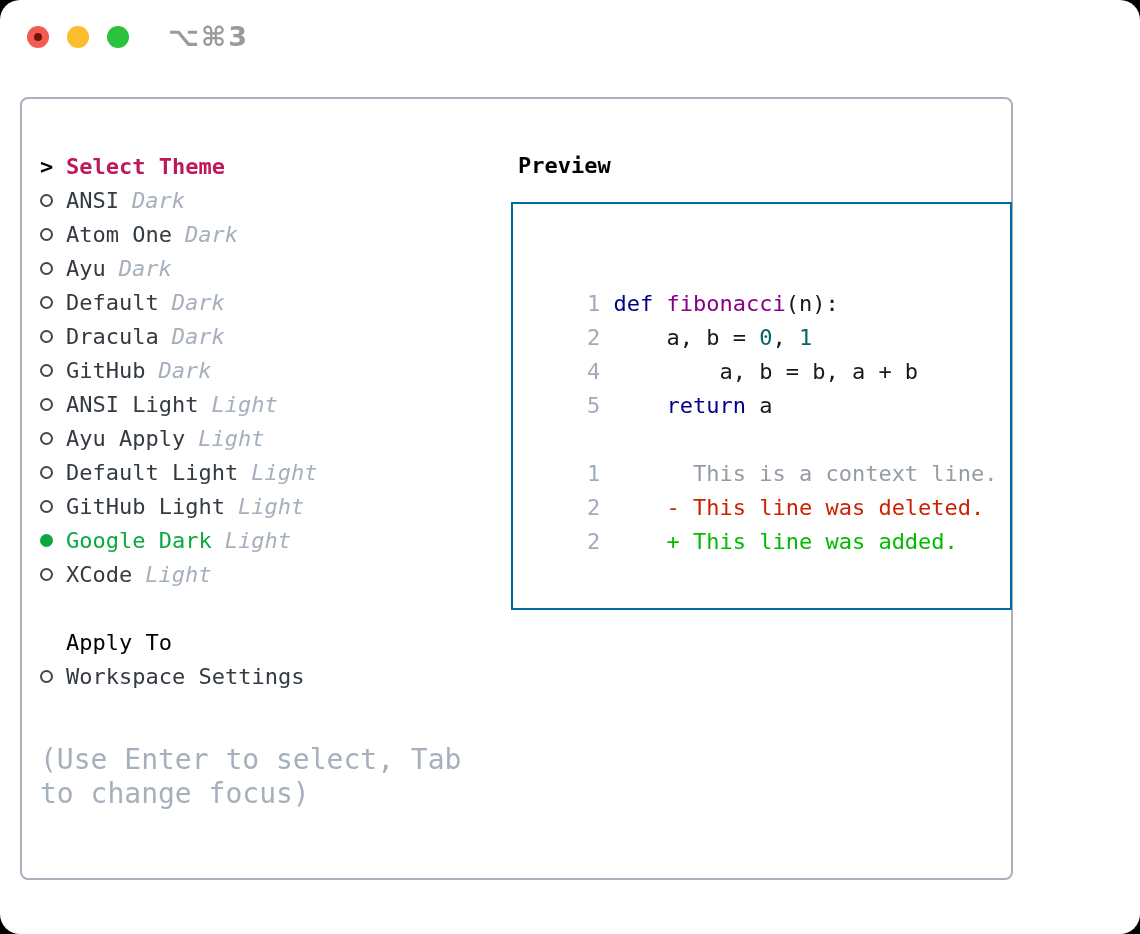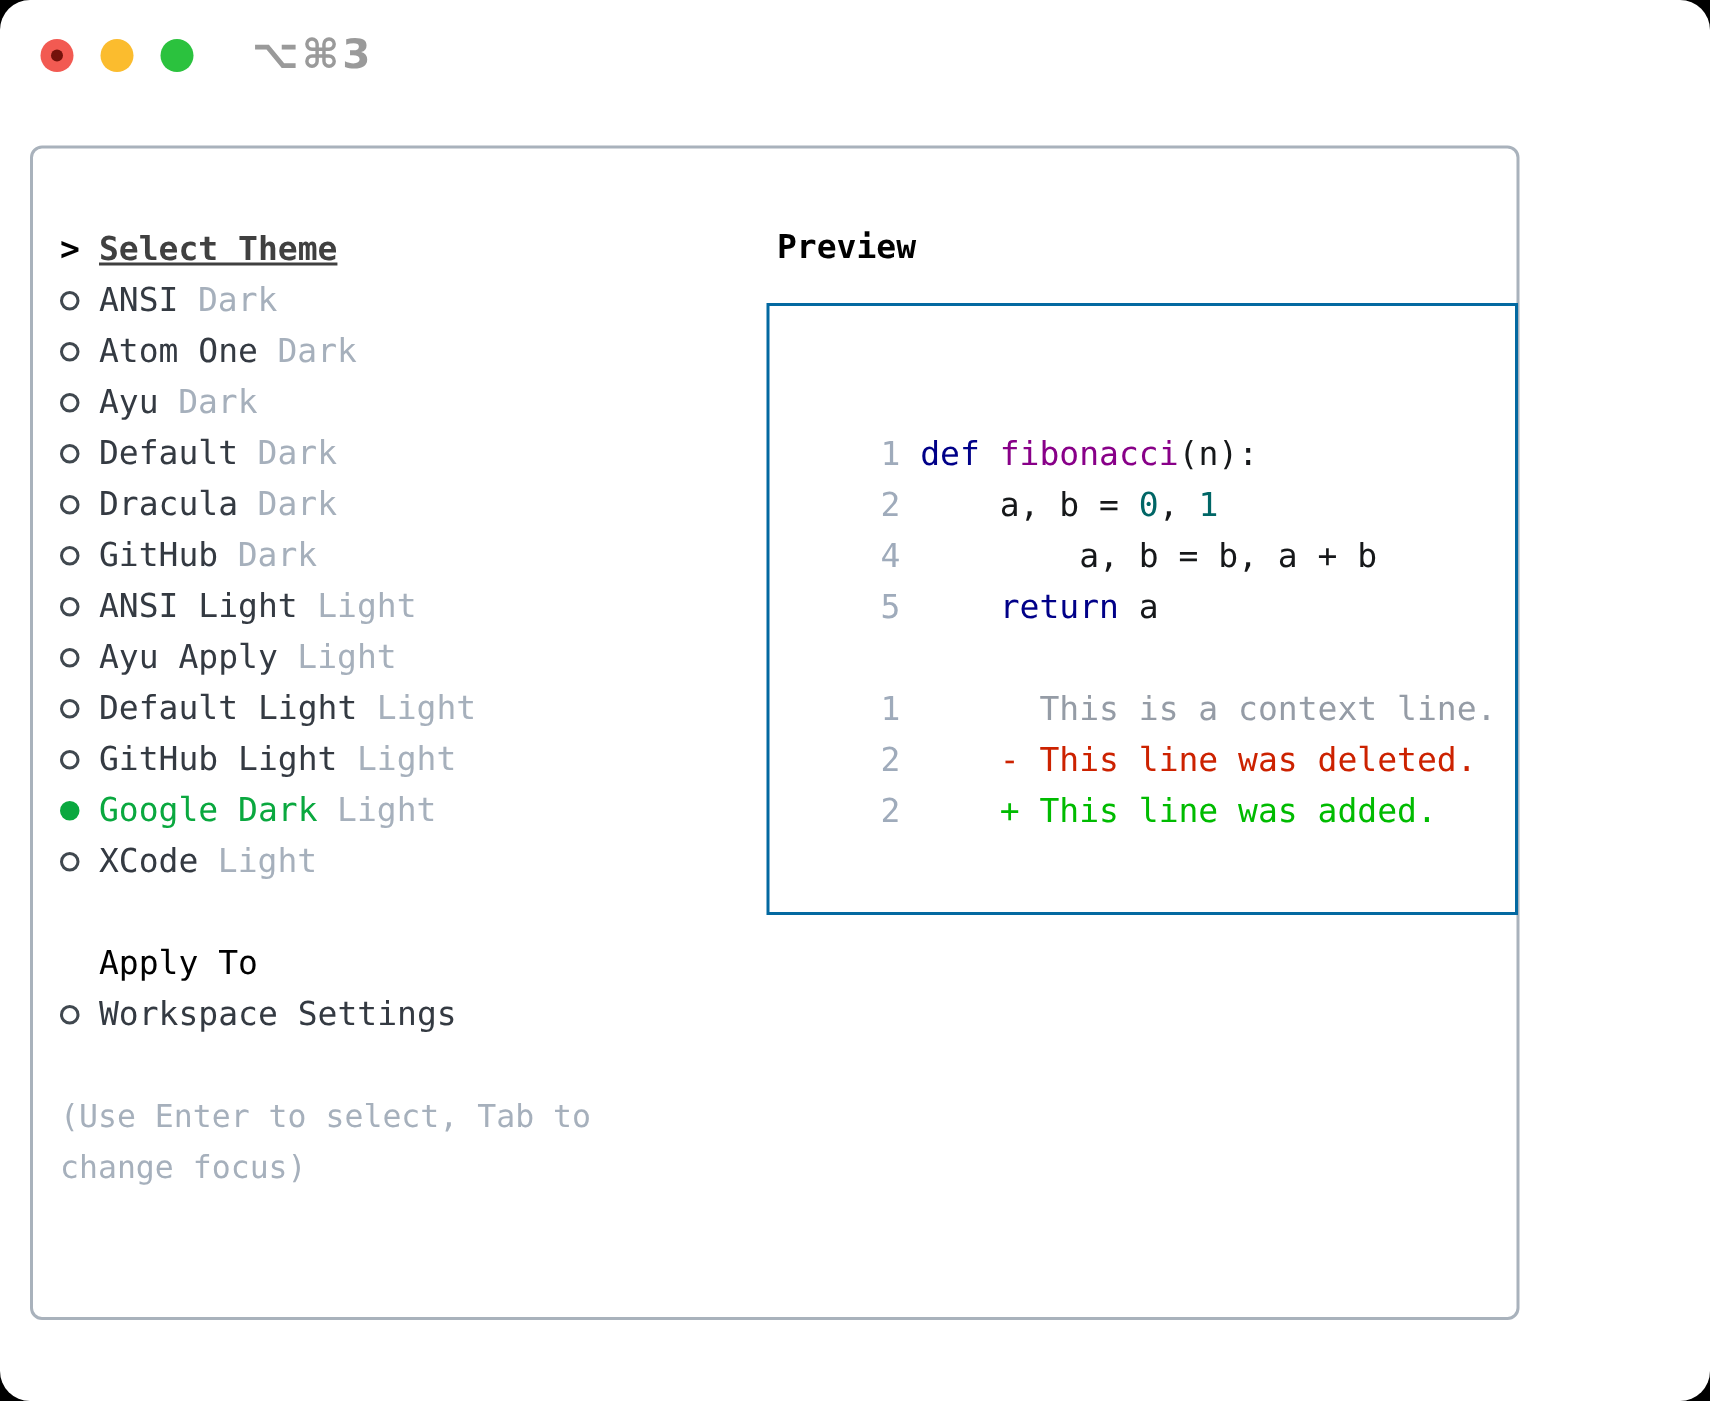--- a/index.html
+++ b/index.html
@@ -33,26 +33,26 @@
   
   .left-col{position:absolute;left:18px;top:50px;width:436px;font-size:22px;}
   .row{display:flex;align-items:center;height:34px;}
   .glyph-col{width:26px;flex:none;display:flex;align-items:center;}
   .chev{color:#000;font-weight:bold;}
   .dot{width:13px;height:13px;border-radius:50%;box-sizing:border-box;
        border:2px solid #40484f;background:transparent;}
   .row.selected .dot{background:#0aa83f;border-color:#0aa83f;}
   .row .name{color:#343a42;white-space:pre;}
   .row.selected .name{color:#0aa83f;}
-  .row .tag{color:#a6b0bc;margin-left:13px;white-space:pre;}
-  .row.header-row .name{color:#404040;font-weight:bold;text-decoration:underline;}
+  .row .tag{color:#a6b0bc;margin-left:13px;white-space:pre;font-style:italic;}
+  .row.header-row .name{color:#be185d;font-weight:bold;}
   .row.subheader-row .name{color:#000;}
   .spacer{height:34px;}
   .help{
-    margin-top:0;color:#a6b0bc;font-size:21px;line-height:34px;width:436px;
+    margin-top:16px;color:#a6b0bc;font-size:28px;line-height:34px;width:436px;
   }
   
   .preview-label{
     position:absolute;left:496px;top:50px;height:34px;line-height:34px;
     font-size:22px;font-weight:bold;color:#000;
   }
   .preview-box{
     position:absolute;left:489px;top:103px;width:501px;height:408px;
     box-sizing:border-box;border:2px solid #0369a1;background:#fff;
     padding:49px 0 0 21px;overflow:hidden;

